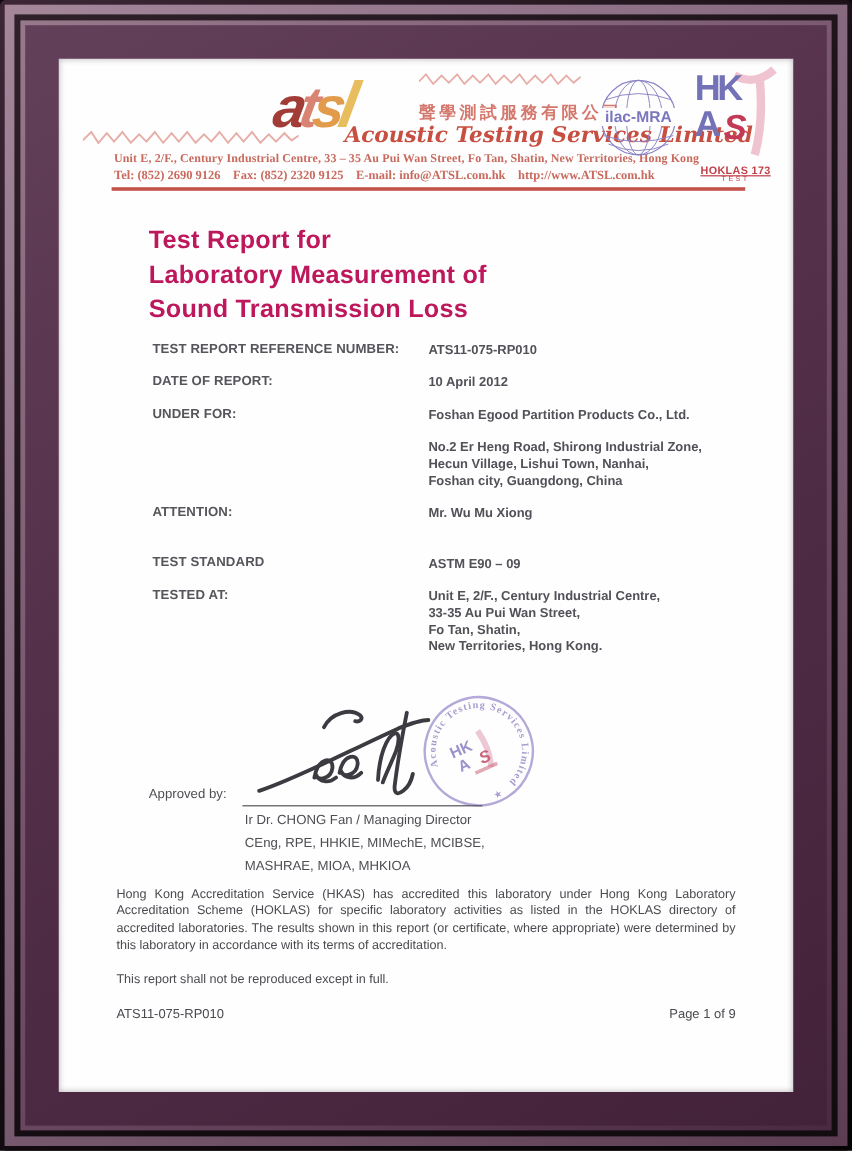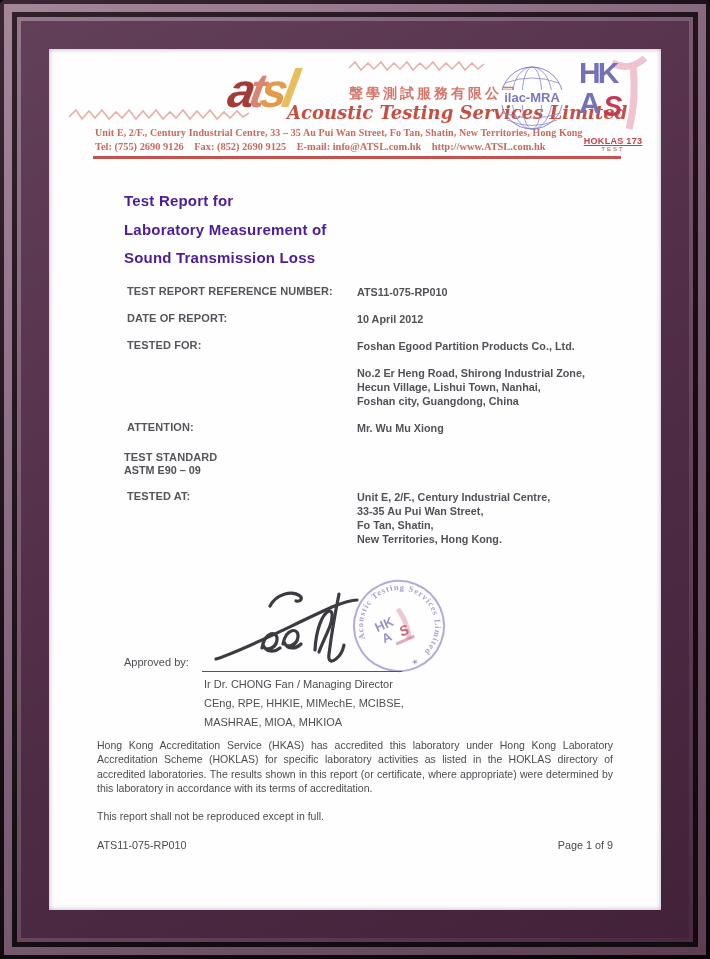--- a/index.html
+++ b/index.html
@@ -39,25 +39,25 @@
   .addr2 { position:absolute; left:46px; top:92px; font-family:"Liberation Serif",serif;
            font-weight:bold; font-size:10.4px; color:#c96a5e; white-space:pre; }
   .divider { position:absolute; left:44px; right:40px; top:107px; height:3px; background:#c4534c; }
   .ilac { position:absolute; left:450px; top:16px; }
   .hkas { position:absolute; left:529px; top:6px; width:70px; text-align:center; }
   .hoklas { color:#c23f47; font-weight:bold; font-size:9px; text-decoration:underline;
             margin-top:1px; letter-spacing:.3px; }
   .hoklas-sub { color:#c23f47; font-size:6px; letter-spacing:2px; }
 
   
-  .title { margin-left:31px; padding-top:124px; font-size:15px; font-weight:bold;
-           line-height:28.5px; color:#4c1d95; letter-spacing:.2px; }
+  .title { margin-left:31px; padding-top:124px; font-size:21px; font-weight:bold;
+           line-height:28.5px; color:#be185d; letter-spacing:.2px; }
   .fields { margin:12px 0 0 31px; width:494px; }
   .row { display:flex; margin-bottom:13px;justify-content:center; }
-  .row.gap { margin-top:16px;flex-direction:column; }
+  .row.gap { margin-top:28px; }
   .lbl { width:230px; font-weight:bold; font-size:11px; color:#56555b; letter-spacing:.1px; }
   .val { width:258px; font-weight:bold; font-size:10.8px; color:#525158;
          line-height:14px; text-align:justify; white-space:pre-line; }
   .val p { text-align:justify; }
 
   
   .sig-block { position:relative; margin:40px 0 0 31px; height:132px; }
   .signature { position:absolute; left:88px; top:0; }
   .stamp { position:absolute; left:225px; top:-10px; transform:rotate(-24deg); opacity:.85; }
   .approved { position:absolute; left:0; top:70px; font-size:11px; color:#4e4d53; }
@@ -86,21 +86,21 @@
         </svg>
         <svg class="zig" style="left:300px; top:10px;" width="135" height="14" viewBox="0 0 135 14">
           <polyline points="0,9 6,3 12,11 19,4 25,10 32,3 38,11 45,4 51,10 58,3 64,11 71,4 77,10 84,3 90,11 97,4 103,10 110,3 116,11 123,4 129,10 135,5" fill="none" stroke="#e6aea6" stroke-width="1.5"></polyline>
         </svg>
 
         <div class="logo-atsl"><span class="la">a</span><span class="lt">t</span><span class="ls">s</span><span class="ll">l</span></div>
 
         <div class="cn-name">聲學測試服務有限公司</div>
         <div class="en-name">Acoustic Testing Services Limited</div>
         <div class="addr1">Unit E, 2/F., Century Industrial Centre, 33 – 35 Au Pui Wan Street, Fo Tan, Shatin, New Territories, Hong Kong</div>
-        <div class="addr2">Tel: (755) 2690 9126    Fax: (852) 2690 9125    E-mail: info@ATSL.com.hk    http://www.ATSL.com.hk</div>
+        <div class="addr2">Tel: (852) 2690 9126    Fax: (852) 2320 9125    E-mail: info@ATSL.com.hk    http://www.ATSL.com.hk</div>
         <div class="divider"></div>
 
         <svg class="ilac" width="66" height="66" viewBox="0 0 66 66">
           <g fill="none" stroke="#8a84c4" stroke-width="1">
             <circle cx="33" cy="33" r="31"></circle>
             <ellipse cx="33" cy="33" rx="10" ry="31" stroke-width=".8"></ellipse>
             <ellipse cx="33" cy="33" rx="20" ry="31" stroke-width=".8"></ellipse>
             <path d="M6,18 Q33,8 60,18" stroke-width=".8"></path>
             <path d="M4,48 Q33,58 62,48" stroke-width=".8"></path>
             <path d="M8,55 Q33,66 58,55" stroke-width=".8"></path>
@@ -131,21 +131,21 @@
       <div class="fields">
         <div class="row">
           <div class="lbl">TEST REPORT REFERENCE NUMBER:</div>
           <div class="val">ATS11-075-RP010</div>
         </div>
         <div class="row">
           <div class="lbl">DATE OF REPORT:</div>
           <div class="val">10 April 2012</div>
         </div>
         <div class="row">
-          <div class="lbl">TESTED FOR:</div>
+          <div class="lbl">UNDER FOR:</div>
           <div class="val">Foshan Egood Partition Products Co., Ltd.</div>
         </div>
         <div class="row">
           <div class="lbl"></div>
           <div class="val">No.2 Er Heng Road, Shirong Industrial Zone,
 Hecun Village, Lishui Town, Nanhai,
 Foshan city, Guangdong, China</div>
         </div>
         <div class="row">
           <div class="lbl">ATTENTION:</div>

